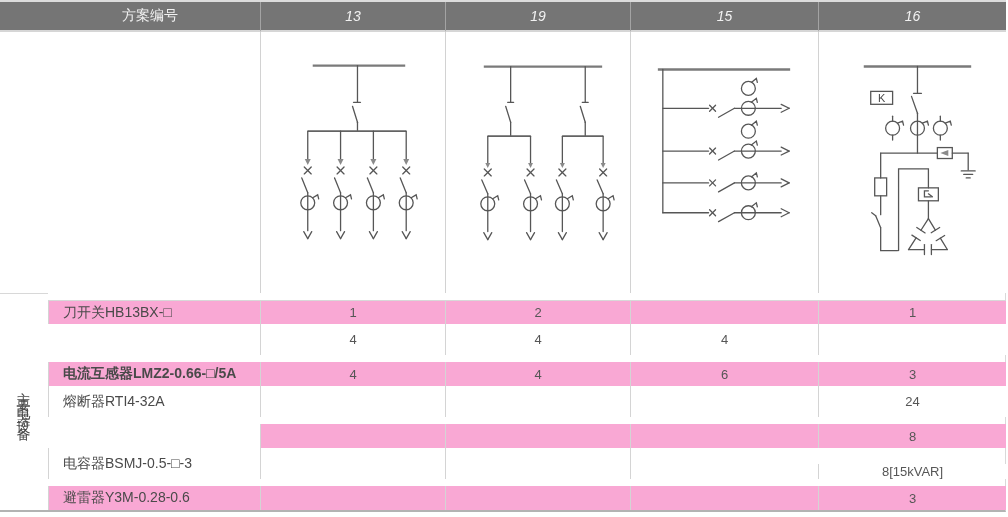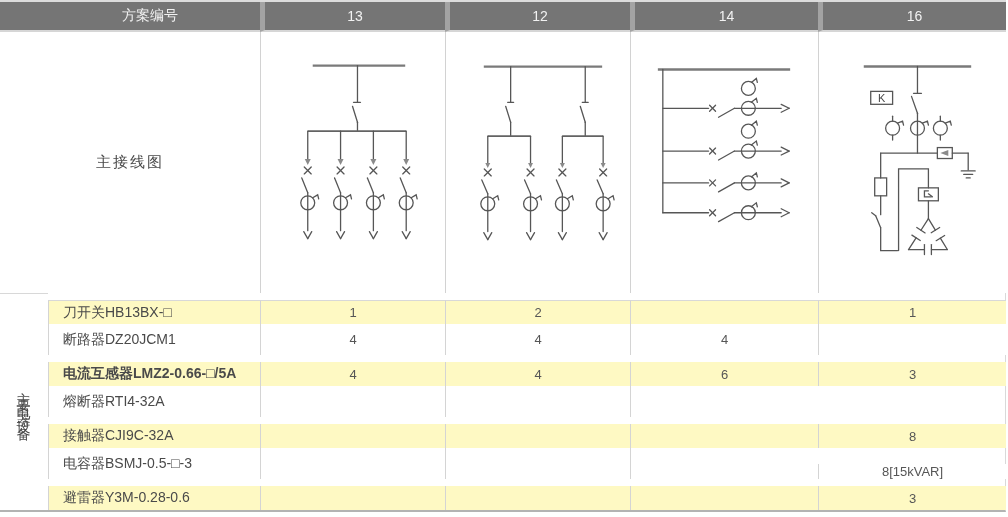--- a/index.html
+++ b/index.html
@@ -16,58 +16,57 @@
     border-bottom:2px solid #b3b3b3;
     border-right:1px solid #d9d9d9;
   }
   .grid *,.grid{box-sizing:border-box;}
   .cell{display:flex;align-items:center;}
   
   .hcell{
     background:#757575;color:#f2f2f2;font-size:14px;
     justify-content:center;border-bottom:2px solid #d6d6d6;
   }
-  .hdiv{border-left:5px solid #a3a3a3;}
+  .hdiv{border-left:1px solid #a3a3a3;font-style:italic;}
   
   .dlabel{grid-column:1 / 3;grid-row:2;justify-content:center;font-size:15px;letter-spacing:2px;}
   .dcell{grid-row:2;border-left:1px solid #d2d2d2;background:#fff;padding:0;}
   .dcell svg{width:100%;height:100%;display:block;}
   
   .group{
     grid-column:1;grid-row:3 / span 7;justify-content:center;background:#fff;
   }
   .group span{
     writing-mode:vertical-rl;text-orientation:upright;
     font-size:14px;letter-spacing:7px;line-height:1;
   }
   .name{grid-column:2;padding-left:14px;font-size:14px;background:#fff;border-left:1px solid #d4d4d4;}
   .val{justify-content:center;font-size:13px;color:#565656;background:#fff;border-left:1px solid #d4d4d4;}
-  .alt{background:#fef9c3;margin-top:7px;}
+  .alt{background:#f9a8d4;margin-top:7px;}
   .rt{border-top:1px solid #d8d8d8;}
   
   .ln{stroke:#565656;stroke-width:1.3;fill:none;stroke-linecap:round;}
   .bus{stroke:#7a7a7a;stroke-width:2.3;fill:none;}
   .bus2{stroke:#636363;stroke-width:1.7;fill:none;}
   .fill{fill:#8a8a8a;stroke:none;}
   .box{stroke:#565656;stroke-width:1.3;fill:none;}
   .ktext{font-family:"Liberation Sans","DejaVu Sans",sans-serif;font-size:11px;fill:#4a4a4a;}
 </style>
 </head>
 <body>
 
 <div class="sheet">
   <div class="grid">
 
     <div class="cell hcell" style="grid-column:1 / 3;grid-row:1;padding-left:40px;">方案编号</div>
     <div class="cell hcell hdiv" style="grid-column:3;grid-row:1;">13</div>
-    <div class="cell hcell hdiv" style="grid-column:4;grid-row:1;">12</div>
-    <div class="cell hcell hdiv" style="grid-column:5;grid-row:1;">14</div>
+    <div class="cell hcell hdiv" style="grid-column:4;grid-row:1;">19</div>
+    <div class="cell hcell hdiv" style="grid-column:5;grid-row:1;">15</div>
     <div class="cell hcell hdiv" style="grid-column:6;grid-row:1;">16</div>
 
-    <div class="cell dlabel">主接线图</div>
 
     <div class="cell dcell" style="grid-column:3;">
       <svg viewBox="0 0 185 261">
         <line class="bus" x1="52" y1="33" x2="145" y2="33"></line>
         <g class="ln">
           <line x1="97" y1="33" x2="97" y2="70"></line>
             <line x1="93" y1="70" x2="100" y2="70"></line>
           <line x1="92" y1="74" x2="97" y2="90"></line>
             <line x1="97" y1="90" x2="97" y2="99"></line>
         </g>
@@ -325,38 +324,37 @@
     <div class="cell group rt">
       <span>主要电器设备</span>
     </div>
 
     <div class="cell name alt rt" style="grid-row:3;">刀开关HB13BX-□</div>
     <div class="cell val alt rt" style="grid-column:3;grid-row:3;">1</div>
     <div class="cell val alt rt" style="grid-column:4;grid-row:3;">2</div>
     <div class="cell val alt rt" style="grid-column:5;grid-row:3;"></div>
     <div class="cell val alt rt" style="grid-column:6;grid-row:3;">1</div>
 
-    <div class="cell name" style="grid-row:4;">断路器DZ20JCM1</div>
     <div class="cell val" style="grid-column:3;grid-row:4;">4</div>
     <div class="cell val" style="grid-column:4;grid-row:4;">4</div>
     <div class="cell val" style="grid-column:5;grid-row:4;">4</div>
     <div class="cell val" style="grid-column:6;grid-row:4;"></div>
 
     <div class="cell name alt" style="grid-row:5;font-weight:bold;">电流互感器LMZ2-0.66-□/5A</div>
     <div class="cell val alt" style="grid-column:3;grid-row:5;">4</div>
     <div class="cell val alt" style="grid-column:4;grid-row:5;">4</div>
     <div class="cell val alt" style="grid-column:5;grid-row:5;">6</div>
     <div class="cell val alt" style="grid-column:6;grid-row:5;">3</div>
 
     <div class="cell name" style="grid-row:6;">熔断器RTI4-32A</div>
     <div class="cell val" style="grid-column:3;grid-row:6;"></div>
     <div class="cell val" style="grid-column:4;grid-row:6;"></div>
     <div class="cell val" style="grid-column:5;grid-row:6;"></div>
-
-    <div class="cell name alt" style="grid-row:7;">接触器CJI9C-32A</div>
+    <div class="cell val" style="grid-column:6;grid-row:6;">24</div>
+
     <div class="cell val alt" style="grid-column:3;grid-row:7;"></div>
     <div class="cell val alt" style="grid-column:4;grid-row:7;"></div>
     <div class="cell val alt" style="grid-column:5;grid-row:7;"></div>
     <div class="cell val alt" style="grid-column:6;grid-row:7;">8</div>
 
     <div class="cell name" style="grid-row:8;">电容器BSMJ-0.5-□-3</div>
     <div class="cell val" style="grid-column:3;grid-row:8;"></div>
     <div class="cell val" style="grid-column:4;grid-row:8;"></div>
     <div class="cell val" style="grid-column:5;grid-row:8;"></div>
     <div class="cell val" style="grid-column:6;grid-row:8;margin-top:16px;">8[15kVAR]</div>

